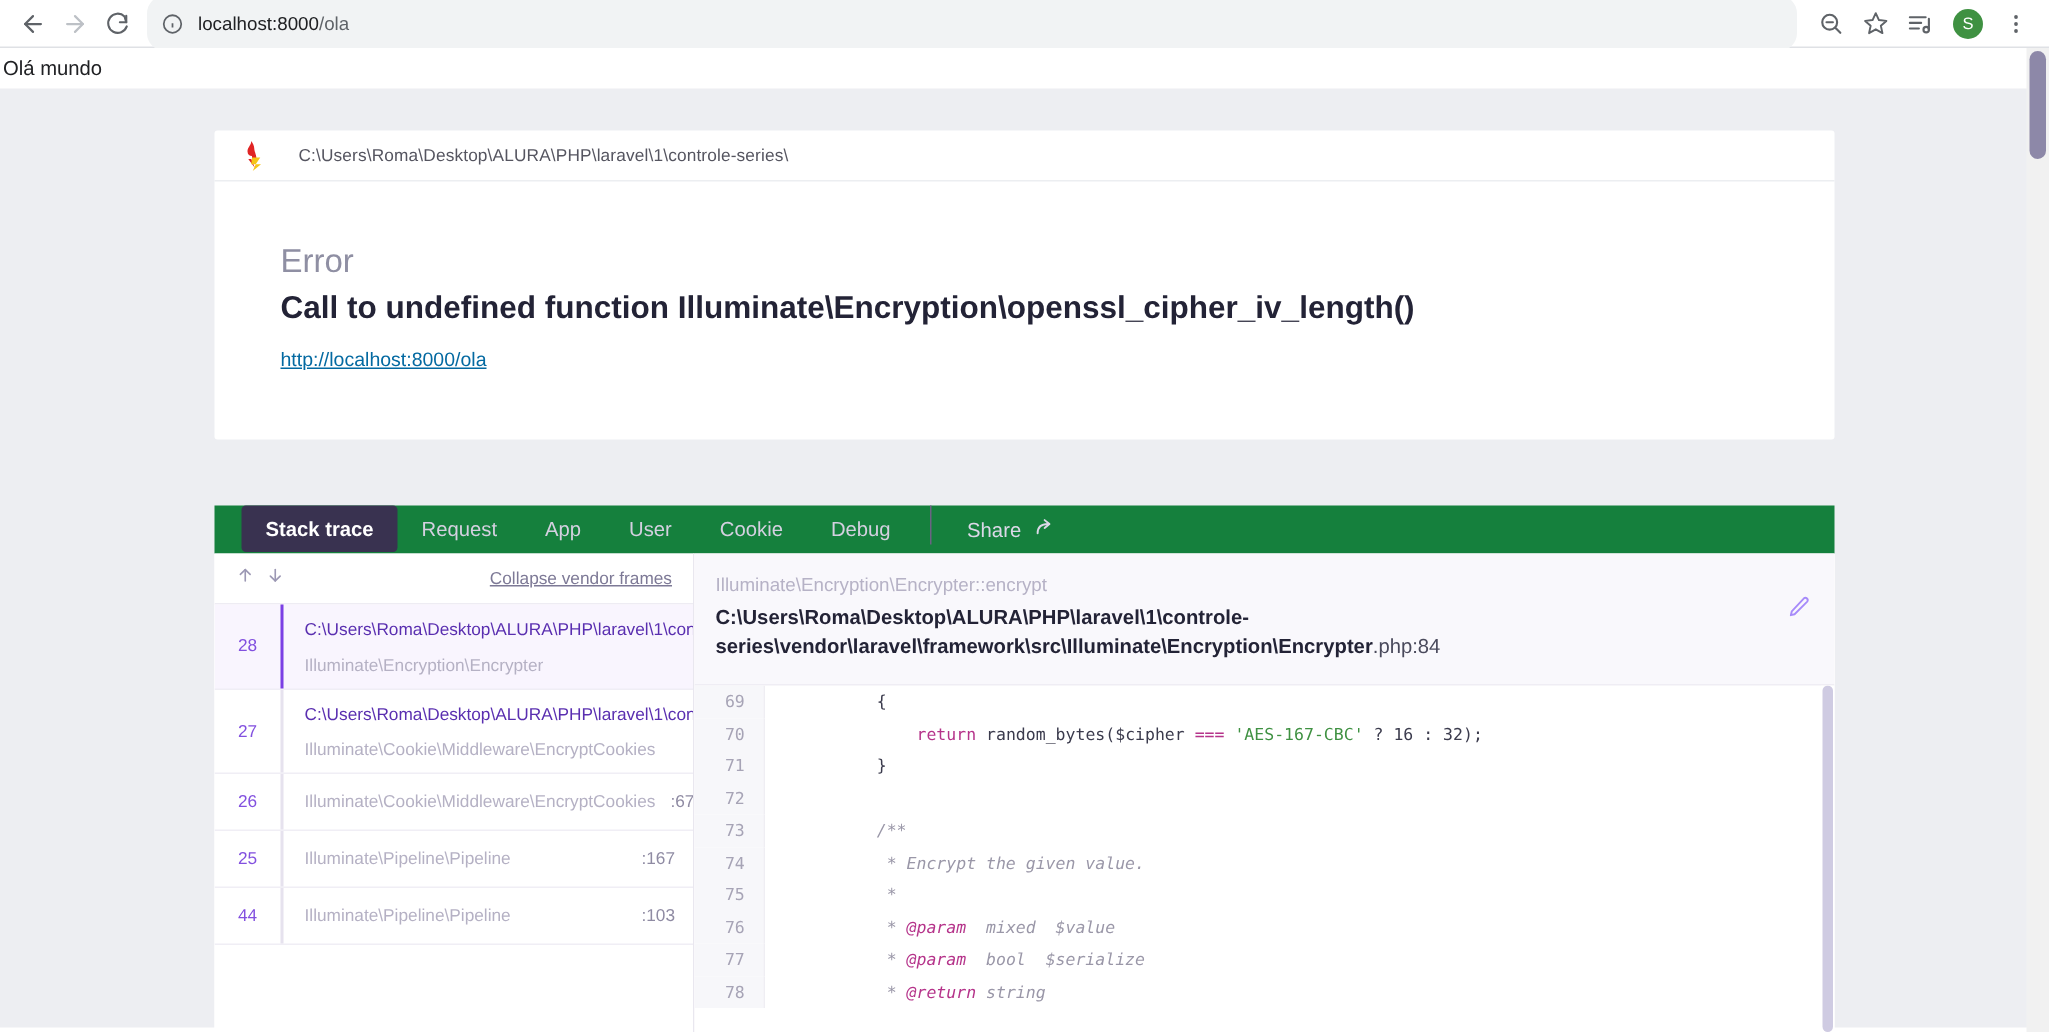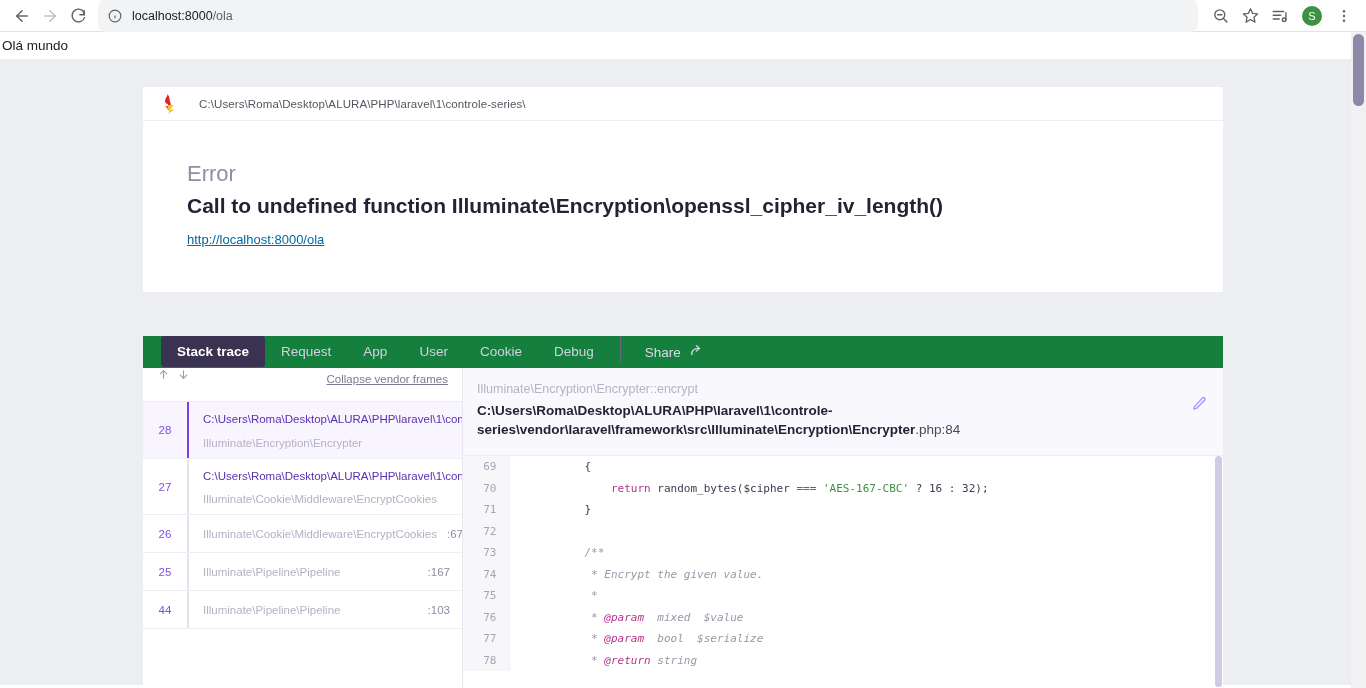--- a/index.html
+++ b/index.html
@@ -204,21 +204,21 @@
     width: 320px;
     flex: 0 0 320px;
     background: #ffffff;
     border-right: 1px solid #e9e7ef;
     position: relative;
     overflow: hidden;
   }
   .frames-head {
     height: 34px;
     display: flex;
-    align-items: flex-end;
+    align-items: center;
     padding: 16px 14px;
     border-bottom: 1px solid #eeecf3;
   }
   .arrows { display: flex; gap: 7px; color: #9c98b4; }
   .frames-head .spacer { flex: 1 1 auto; }
   .collapse-link {
     font-size: 11.5px;
     color: #7d7996;
     text-decoration: underline;
   }

